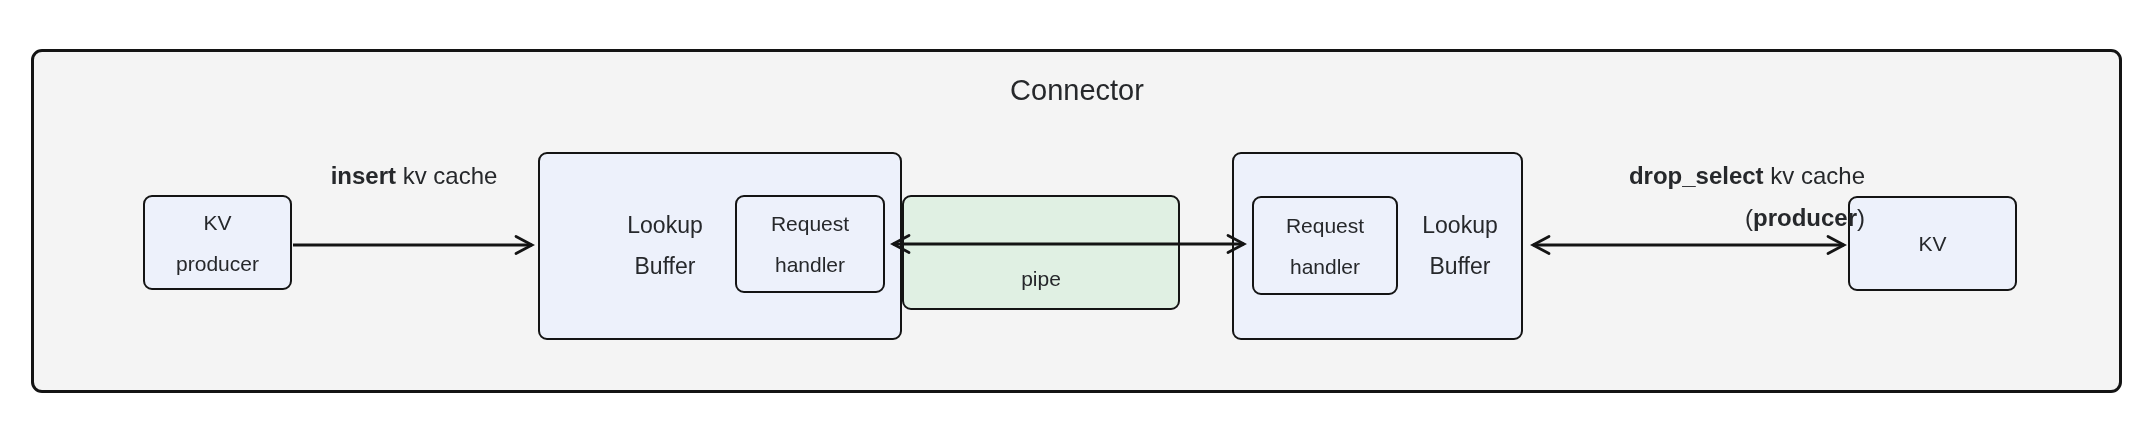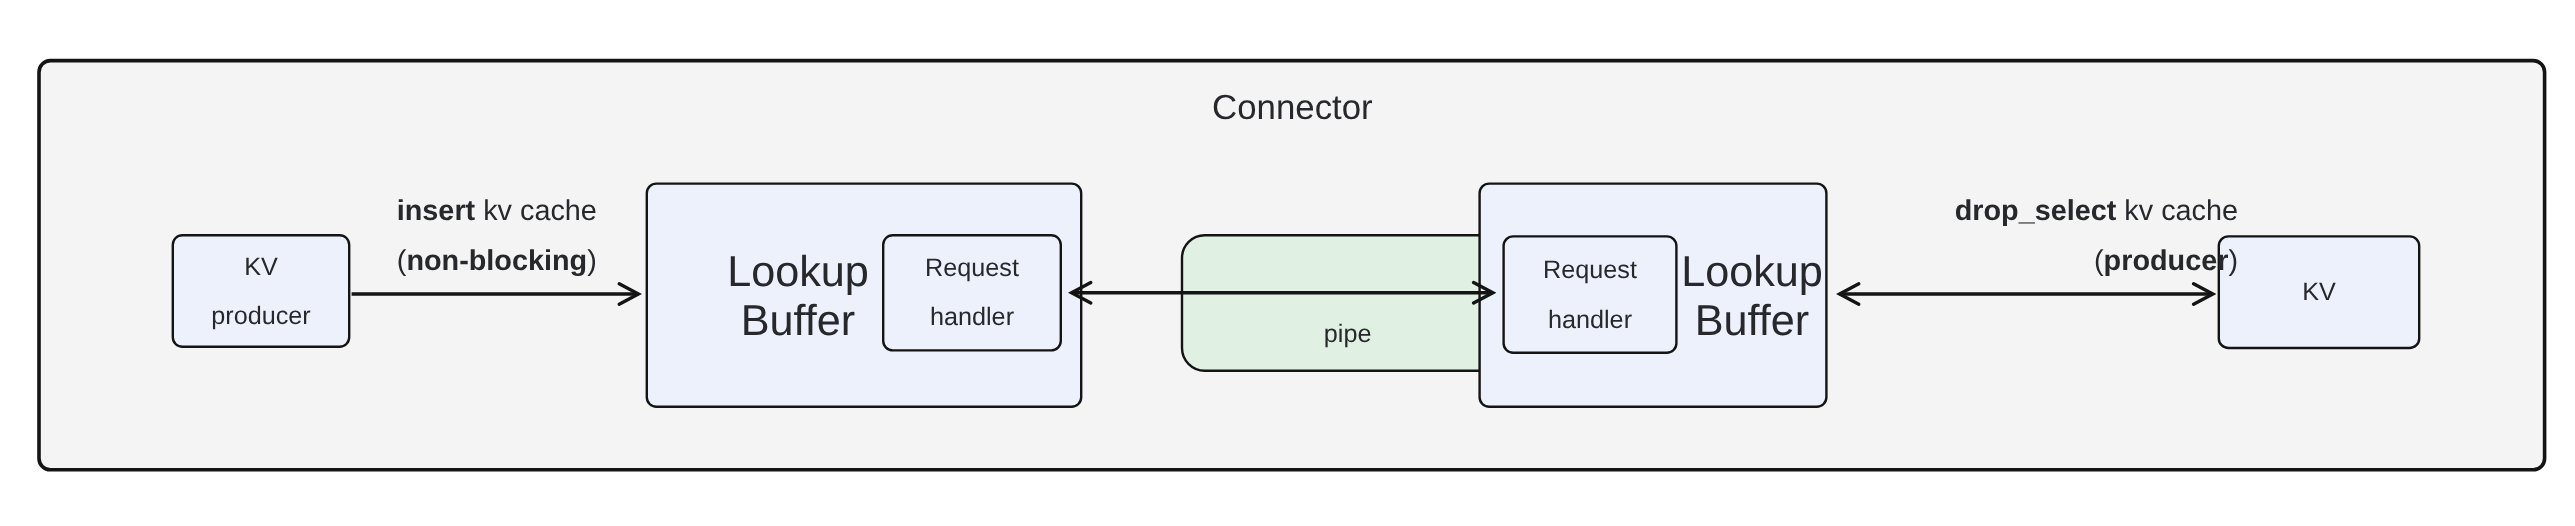--- a/index.html
+++ b/index.html
@@ -53,35 +53,35 @@
     justify-content: center;
     font-size: 21px;
     line-height: 41px;
     text-align: center;
     color: var(--text);
   }
 
   .kv-producer       { left: 143px;  top: 195px; width: 149px; height: 95px; }
   .lb-left           { left: 538px;  top: 152px; width: 364px; height: 188px; }
   .rh-left           { left: 735px;  top: 195px; width: 150px; height: 98px; }
-  .pipe-box          { left: 984px;  top: 195px; width: 278px; height: 115px;
-                       background: var(--pipe-bg); justify-content: flex-end; border-radius: 20px; }
+  .pipe-box          { left: 902px;  top: 195px; width: 278px; height: 115px;
+                       background: var(--pipe-bg); justify-content: flex-end; }
   .pipe-box .node-line { margin-bottom: 9px; }
   .rh-right          { left: 1252px; top: 196px; width: 146px; height: 99px; }
   .lb-right          { left: 1232px; top: 152px; width: 291px; height: 188px; }
   .kv-consumer       { left: 1848px; top: 196px; width: 169px; height: 95px; }
 
   
   .lb-label {
     position: absolute;
     display: flex;
     flex-direction: column;
     align-items: center;
     justify-content: center;
-    font-size: 36px;
+    font-size: 23px;
     line-height: 41px;
     text-align: center;
     color: var(--text);
   }
   .lb-label-left  { left: 575px;  top: 152px; width: 180px; height: 188px; }
   .lb-label-right { left: 1370px; top: 152px; width: 180px; height: 188px; }
 
   .edge-label {
     position: absolute;
     top: 155px;
@@ -143,21 +143,20 @@
     <span class="node-line">Request</span>
     <span class="node-line">handler</span>
   </div>
 
   <div class="node kv-consumer">
     <span class="node-line">KV</span>
   </div>
 
   <div class="edge-label edge-label-insert">
     <div><span class="b">insert</span><span> kv cache</span></div>
-    <div><span>(</span><span class="b">non-blocking</span><span>)</span></div>
   </div>
 
   <div class="edge-label edge-label-drop">
     <div><span class="b">drop_select</span><span> kv cache</span></div>
     <div><span>(</span><span class="b">producer</span><span>)</span></div>
   </div>
 
   <svg class="arrow-layer" viewBox="0 0 2146 438" xmlns="http://www.w3.org/2000/svg">
     <defs>
       <marker id="ah" viewBox="0 0 24 24" refX="21" refY="12" markerWidth="24" markerHeight="24" markerUnits="userSpaceOnUse" orient="auto-start-reverse">

